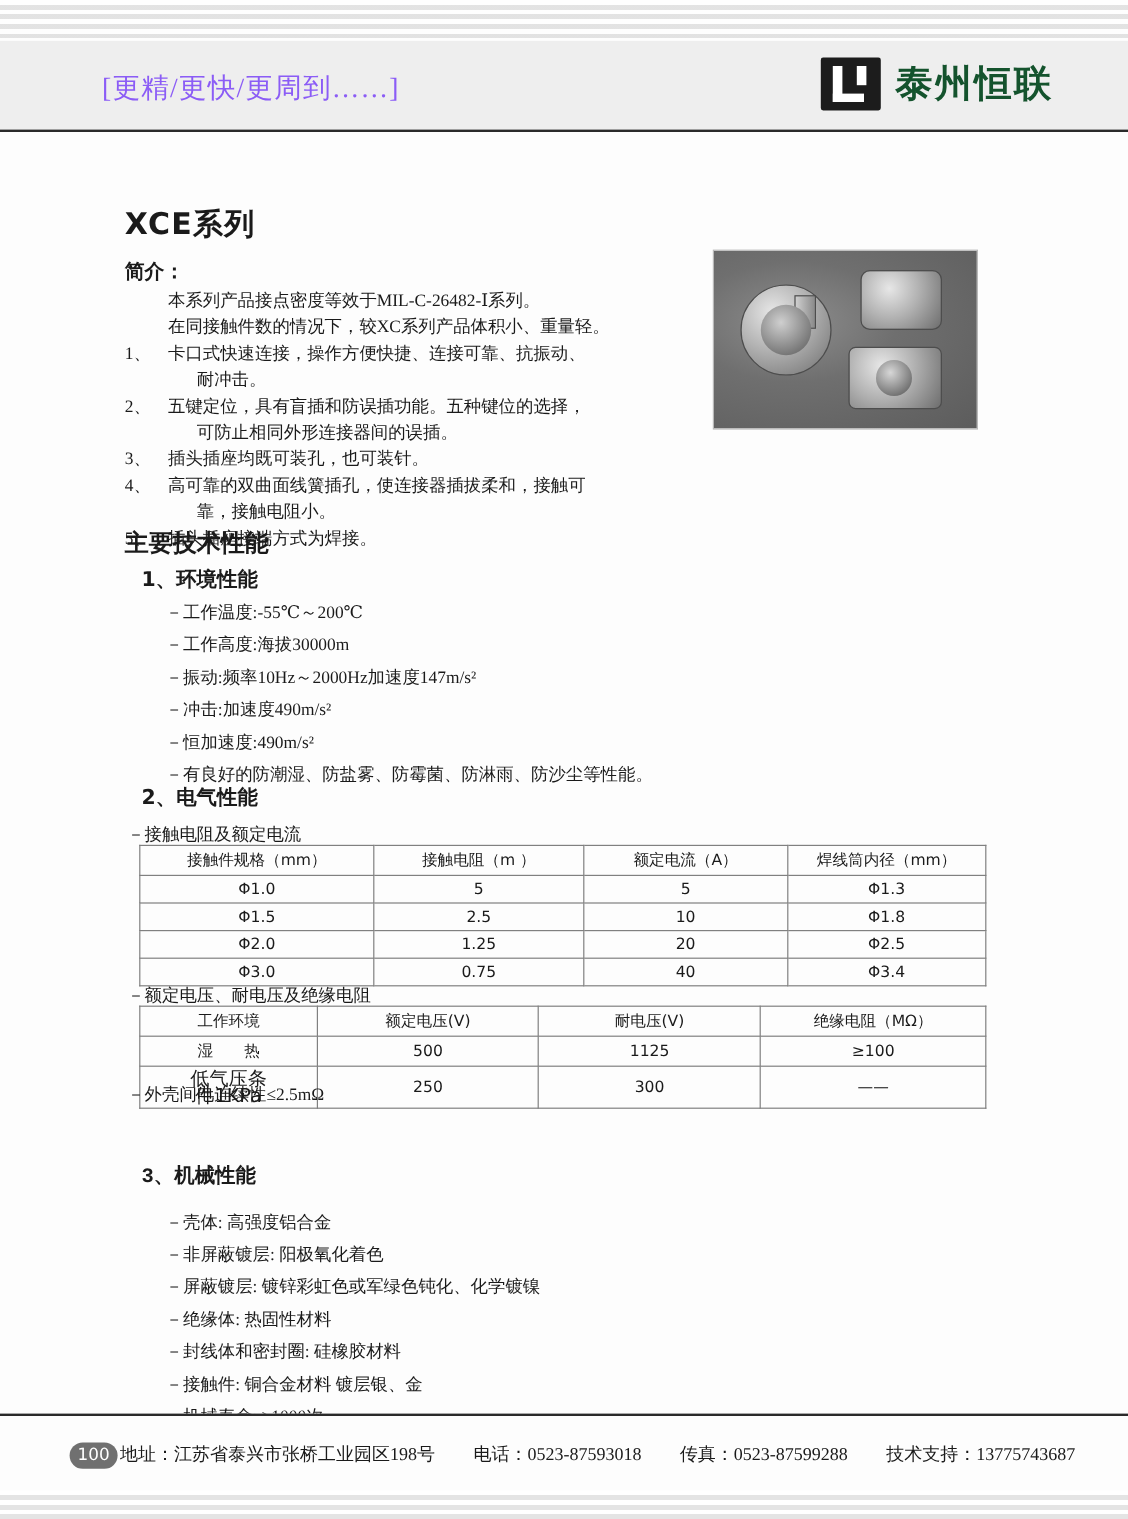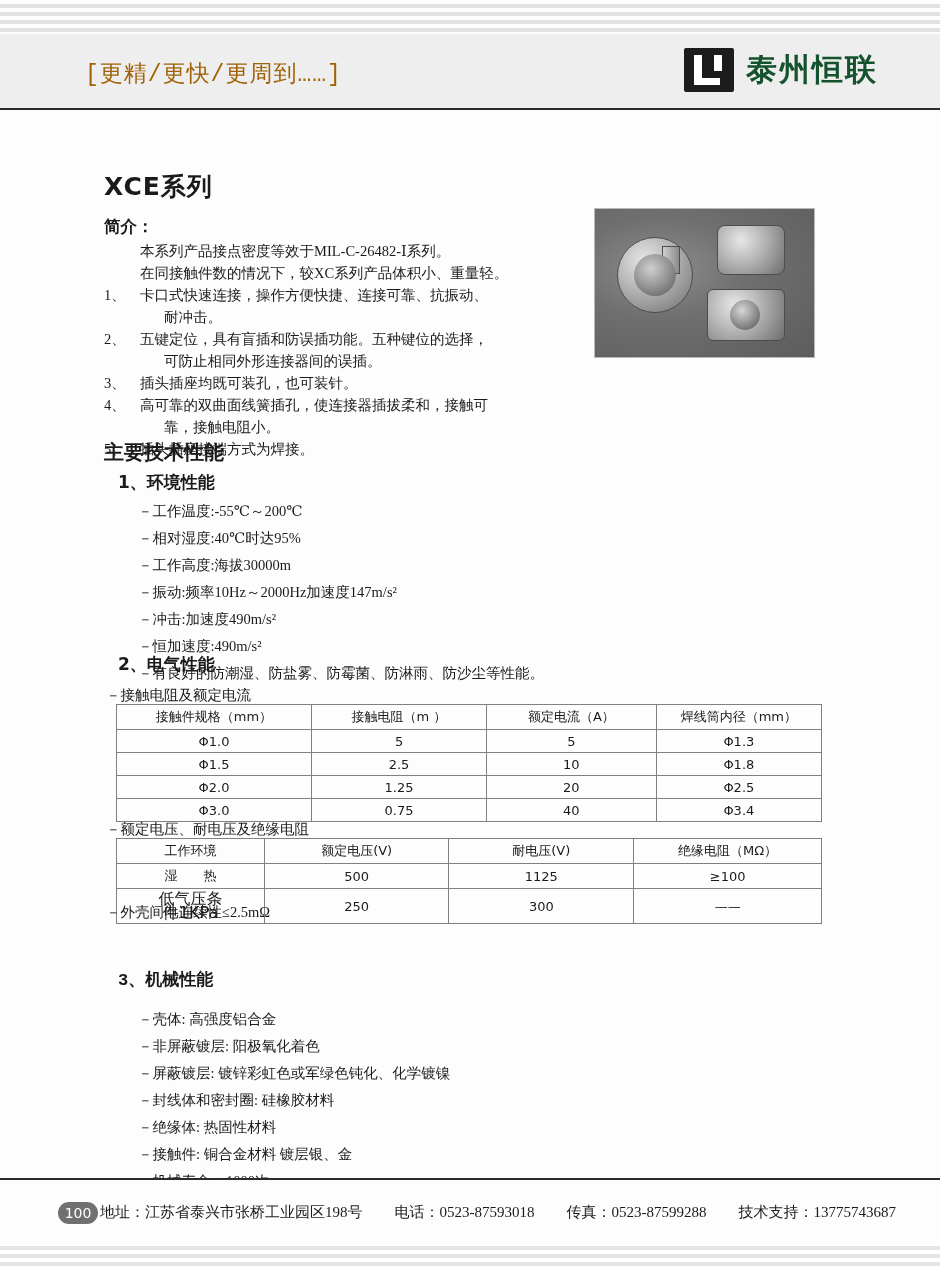--- a/index.html
+++ b/index.html
@@ -41,22 +41,22 @@
         #ffffff 0px, #ffffff 4px,
         #e2e2e2 4px, #e2e2e2 8px);
     opacity: .95;
   }
   .header-slogan {
     position: absolute;
     left: 85px;
     top: 58px;
     font-size: 23px;
     letter-spacing: 1px;
-    color: #a16207;
-    font-family: Liberation Mono, monospace;
+    color: #8b5cf6;
+    font-family: Liberation Serif, serif;
     white-space: nowrap;
   }
   .logo-wrap {
     position: absolute;
     right: 62px;
     top: 48px;
     display: flex;
     align-items: center;
     gap: 12px;
   }
@@ -332,21 +332,20 @@
         </div>
       <div class="obj o2"></div>
       <div class="obj o3"></div>
     </div>
 
     <div class="sec-title" style="top:331px;">主要技术性能</div>
 
     <div class="sub-title" style="top:363px;">1、环境性能</div>
     <div class="dash-list" style="left:138px; top:390px;">
       <span class="d">－工作温度:-55℃～200℃</span>
-      <span class="d">－相对湿度:40℃时达95%</span>
       <span class="d">－工作高度:海拔30000m</span>
       <span class="d">－振动:频率10Hz～2000Hz加速度147m/s²</span>
       <span class="d">－冲击:加速度490m/s²</span>
       <span class="d">－恒加速度:490m/s²</span>
       <span class="d">－有良好的防潮湿、防盐雾、防霉菌、防淋雨、防沙尘等性能。</span>
     </div>
 
     <div class="sub-title" style="top:545px;">2、电气性能</div>
     <div class="small-note" style="left:106px; top:578px;">－接触电阻及额定电流</div>
 
@@ -411,22 +410,22 @@
       </tbody>
     </table>
 
     <div class="small-note" style="left:106px; top:795px;">－外壳间电连续性≤2.5mΩ</div>
 
     <div class="sub-title" style="top:860px;font-family:Liberation Mono, monospace;">3、机械性能</div>
     <div class="dash-list" style="left:138px; top:870px;margin-top:28px;">
       <span class="d">－壳体: 高强度铝合金</span>
       <span class="d">－非屏蔽镀层: 阳极氧化着色</span>
       <span class="d">－屏蔽镀层: 镀锌彩虹色或军绿色钝化、化学镀镍</span>
+      <span class="d">－绝缘体: 热固性材料</span>
       <span class="d">－封线体和密封圈: 硅橡胶材料</span>
-      <span class="d">－绝缘体: 热固性材料</span>
       <span class="d">－接触件: 铜合金材料  镀层银、金</span>
       <span class="d">－机械寿命: ≥1000次</span>
     </div>
 
   </div>
 
   <div class="footer">
     <div class="page-badge">100</div>
     <div class="footer-line">
       <span>地址：</span><span>江苏省泰兴市张桥工业园区198号</span><span class="gap"></span><span>电话：</span><span>0523-87593018</span><span class="gap"></span><span>传真：</span><span>0523-87599288</span><span class="gap"></span><span>技术支持：</span><span>13775743687</span>

